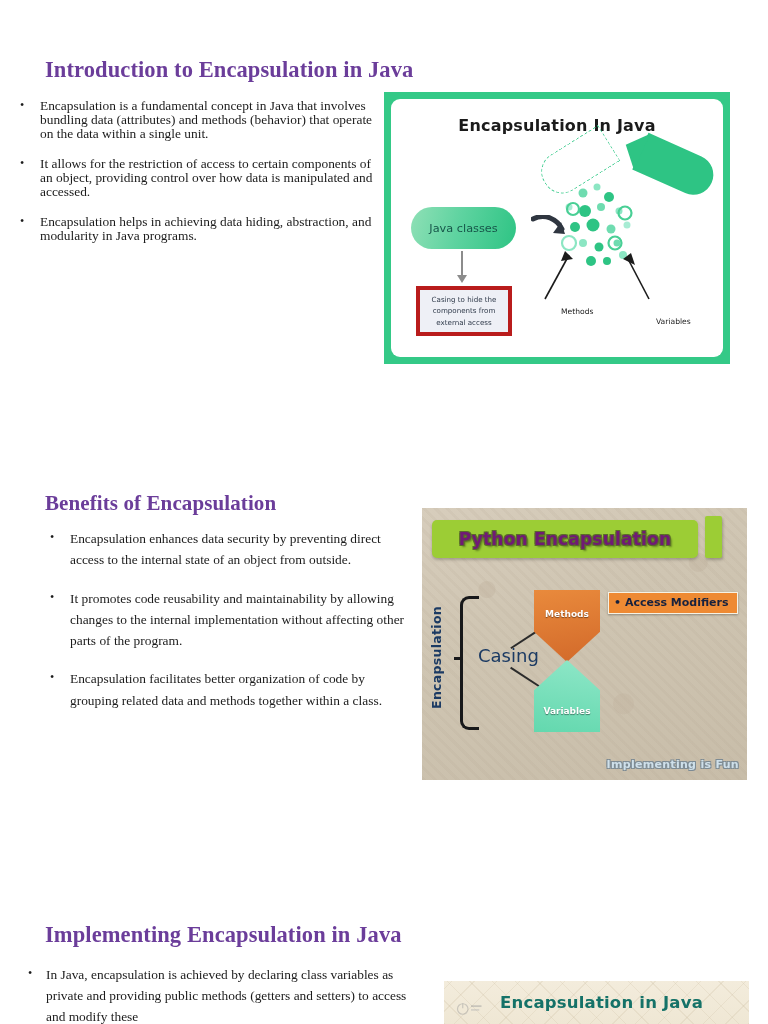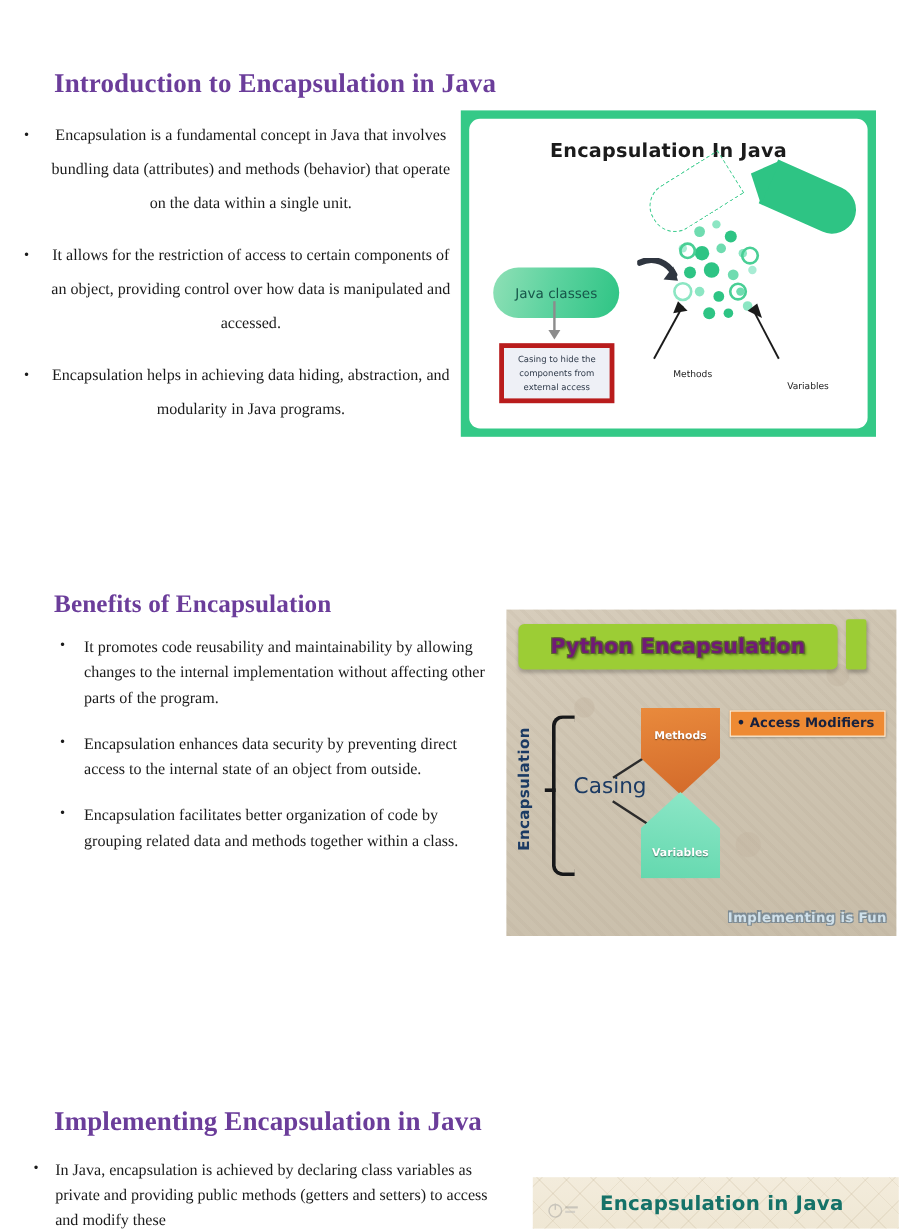--- a/index.html
+++ b/index.html
@@ -44,21 +44,21 @@
   }
 
   
   #sec1 { top: 0; }
   #sec1 .slide-title {
     position: absolute; left: 45px; top: 41px;
     font-size: 22.5px; line-height: 28px;
   }
   #sec1 .bullets {
     position: absolute; left: 18px; top: 99px; width: 360px;
-    font-size: 13.4px; line-height: 28px; text-align: center;
+    font-size: 13.4px; line-height: 14px;
   }
   #sec1 .bullets li { margin-bottom: 16px; }
 
   
   .fig1 {
     position: absolute;
     left: 384px; top: 92px;
     width: 346px; height: 272px;
     background: #34c987;
     padding: 7px;
@@ -83,21 +83,20 @@
   .fig1-pill {
     position: absolute;
     left: 20px; top: 108px;
     width: 105px; height: 42px;
     border-radius: 21px;
     background: linear-gradient(105deg,#8fe0b6 0%,#5ed3a0 45%,#2ec484 100%);
     display: flex; align-items: center; justify-content: center;
     font-family: "DejaVu Sans", sans-serif;
     font-size: 11.3px;
     color: #17564a;
-    margin-top: 16px;
   }
   .fig1-arrow-down {
     position: absolute; left: 70px; top: 152px;
     width: 2px; height: 26px; background: #8c8c8c;
   }
   .fig1-arrow-down::after {
     content: ""; position: absolute; left: -4px; top: 24px;
     border-left: 5px solid transparent;
     border-right: 5px solid transparent;
     border-top: 8px solid #8c8c8c;
@@ -376,22 +375,22 @@
       <div class="fig1-label v">Variables</div>
     </div>
   </figure>
 </section>
 
 <section class="slide" id="sec2">
 
   <h1 class="slide-title">Benefits of Encapsulation</h1>
 
   <ul class="bullets">
+    <li>Encapsulation enhances data security by preventing direct access to the internal state of an object from outside.</li>
     <li>It promotes code reusability and maintainability by allowing changes to the internal implementation without affecting other parts of the program.</li>
-    <li>Encapsulation enhances data security by preventing direct access to the internal state of an object from outside.</li>
     <li>Encapsulation facilitates better organization of code by grouping related data and methods together within a class.</li>
   </ul>
 
   <figure class="fig2" style="margin:0;">
 
     <div class="fig2-banner">
       <span class="fig2-banner-text">Python Encapsulation</span>
     </div>
     <div class="fig2-tab"></div>
 

